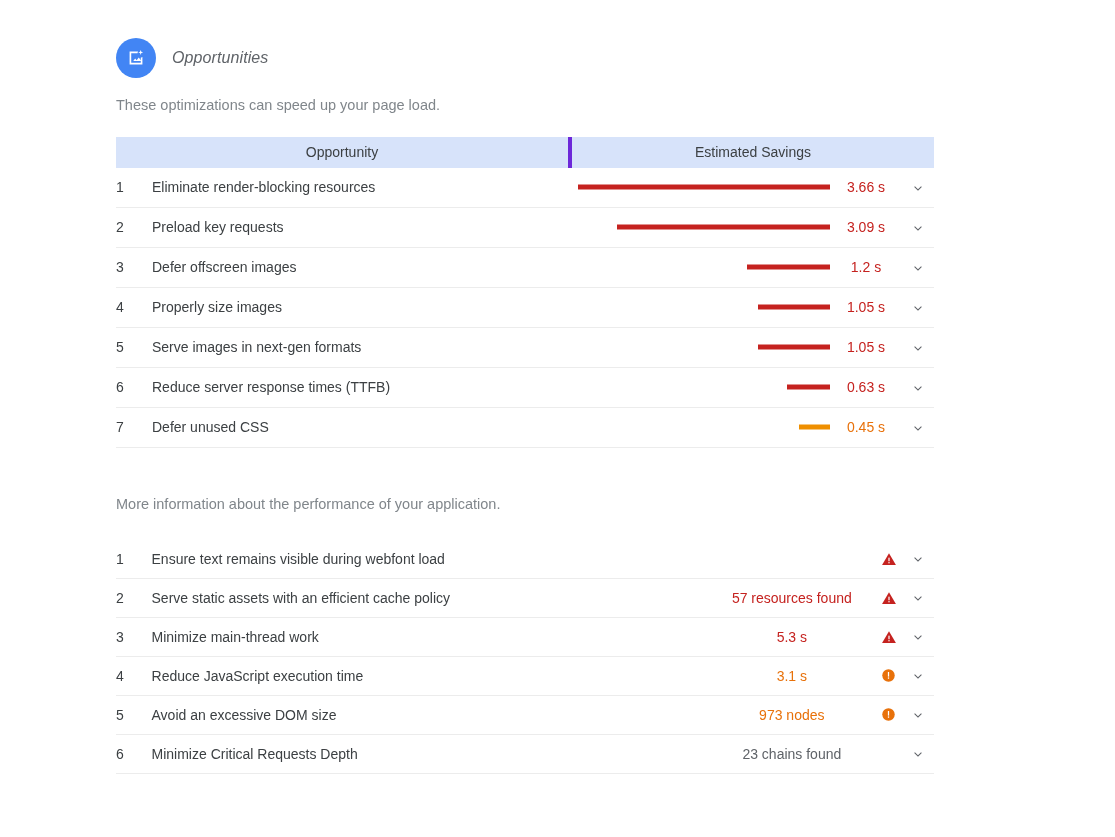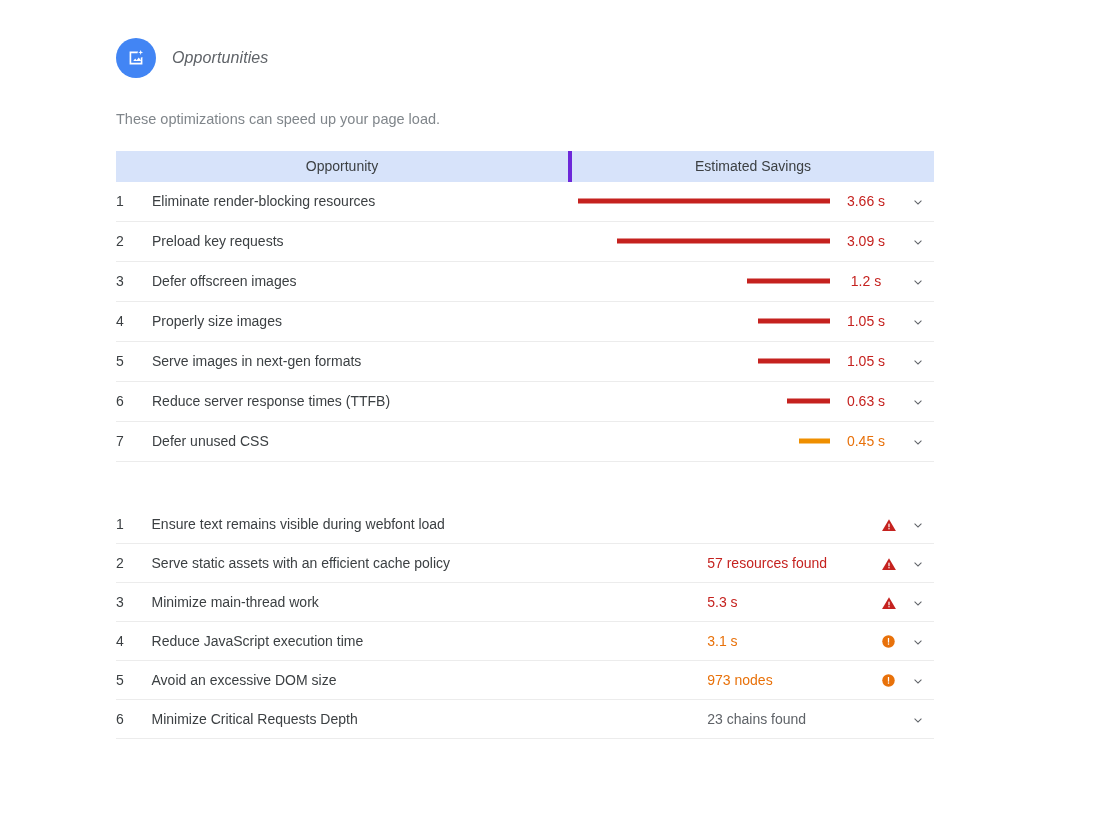--- a/index.html
+++ b/index.html
@@ -51,21 +51,21 @@
   .section-title {
     margin-left: 16px;
     font-size: 16px;
     font-weight: 400;
     color: #5f6368;
     letter-spacing: .1px;
     line-height: 1;
     font-style: italic;
   }
   .section-desc {
-    margin-top: 30px;
+    margin-top: 16px;
     font-size: 14.5px;
     color: #80868b;
     line-height: 1.3;
   }
 
   
   .audit-table {
     margin-top: 22px;
     width: 818px;
     border-collapse: separate;
@@ -156,21 +156,21 @@
 
   .diag-table tbody tr { height: 39px; }
   .diag-table tbody td {
     border-bottom: 1px solid #ececec;
     padding: 0;
     font-size: 14px;
     vertical-align: middle;
     height: 39px;
   }
   td.diag-val {
-    text-align: left;
+    text-align: center;
     padding-right: 8px;
     white-space: nowrap;
   }
   td.diag-ico {
     text-align: center;
     padding: 0;
   }
   .status-ico {
     display: inline-block;
     vertical-align: middle;
@@ -306,20 +306,21 @@
                   <path fill="currentColor" d="M7.4 9.3 12 13.9l4.6-4.6 1.1 1.1-5.7 5.7-5.7-5.7z"></path>
                 </svg></span></td>
           </tr>
         </tbody>
     </table>
   </div>
 
   <div class="section" id="diagnostics-section">
 
 
+    <div class="section-desc">More information about the performance of your application.</div>
 
     <table class="audit-table diag-table">
       <colgroup>
         <col class="d-num">
           <col class="d-name">
           <col class="d-val">
           <col class="d-ico">
           <col class="d-chev">
       </colgroup>
       <tbody id="diagnostics-body">

